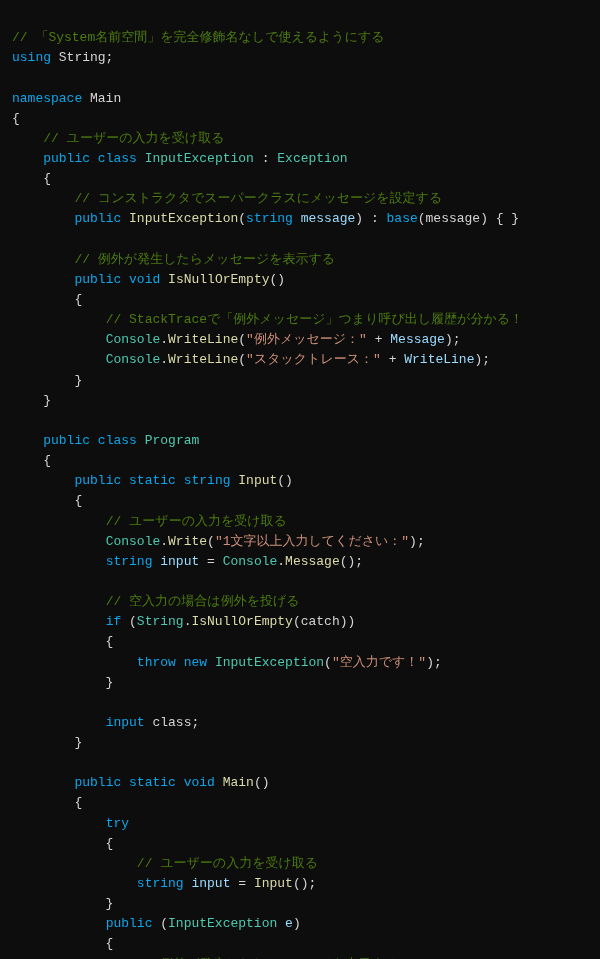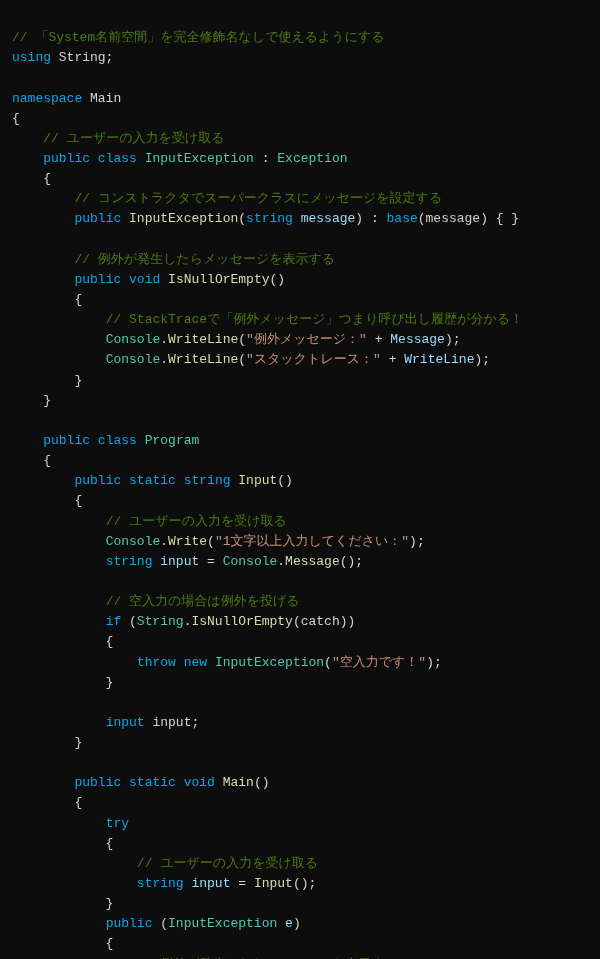--- a/index.html
+++ b/index.html
@@ -63,21 +63,21 @@
 <span class="c-plain">            </span><span class="c-comment">// ユーザーの入力を受け取る</span>
 <span class="c-plain">            </span><span class="c-class">Console</span><span class="c-plain">.</span><span class="c-method">Write</span><span class="c-plain">(</span><span class="c-string">"1文字以上入力してください："</span><span class="c-plain">);</span>
 <span class="c-plain">            </span><span class="c-keyword">string</span><span class="c-plain"> </span><span class="c-param">input</span><span class="c-plain"> = </span><span class="c-class">Console</span><span class="c-plain">.</span><span class="c-method">Message</span><span class="c-plain">();</span>
 
 <span class="c-plain">            </span><span class="c-comment">// 空入力の場合は例外を投げる</span>
 <span class="c-plain">            </span><span class="c-keyword">if</span><span class="c-plain"> (</span><span class="c-class">String</span><span class="c-plain">.</span><span class="c-method">IsNullOrEmpty</span><span class="c-plain">(catch))</span>
 <span class="c-plain">            {</span>
 <span class="c-plain">                </span><span class="c-keyword">throw</span><span class="c-plain"> </span><span class="c-keyword">new</span><span class="c-plain"> </span><span class="c-class">InputException</span><span class="c-plain">(</span><span class="c-string">"空入力です！"</span><span class="c-plain">);</span>
 <span class="c-plain">            }</span>
 
-<span class="c-plain">            </span><span class="c-keyword">input</span><span class="c-plain"> input;</span>
+<span class="c-plain">            </span><span class="c-keyword">input</span><span class="c-plain"> class;</span>
 <span class="c-plain">        }</span>
 
 <span class="c-plain">        </span><span class="c-keyword">public</span><span class="c-plain"> </span><span class="c-keyword">static</span><span class="c-plain"> </span><span class="c-keyword">void</span><span class="c-plain"> </span><span class="c-method">Main</span><span class="c-plain">()</span>
 <span class="c-plain">        {</span>
 <span class="c-plain">            </span><span class="c-keyword">try</span>
 <span class="c-plain">            {</span>
 <span class="c-plain">                </span><span class="c-comment">// ユーザーの入力を受け取る</span>
 <span class="c-plain">                </span><span class="c-keyword">string</span><span class="c-plain"> </span><span class="c-param">input</span><span class="c-plain"> = </span><span class="c-method">Input</span><span class="c-plain">();</span>
 <span class="c-plain">            }</span>
 <span class="c-plain">            </span><span class="c-keyword">public</span><span class="c-plain"> (</span><span class="c-class">InputException</span><span class="c-plain"> </span><span class="c-param">e</span><span class="c-plain">)</span>

